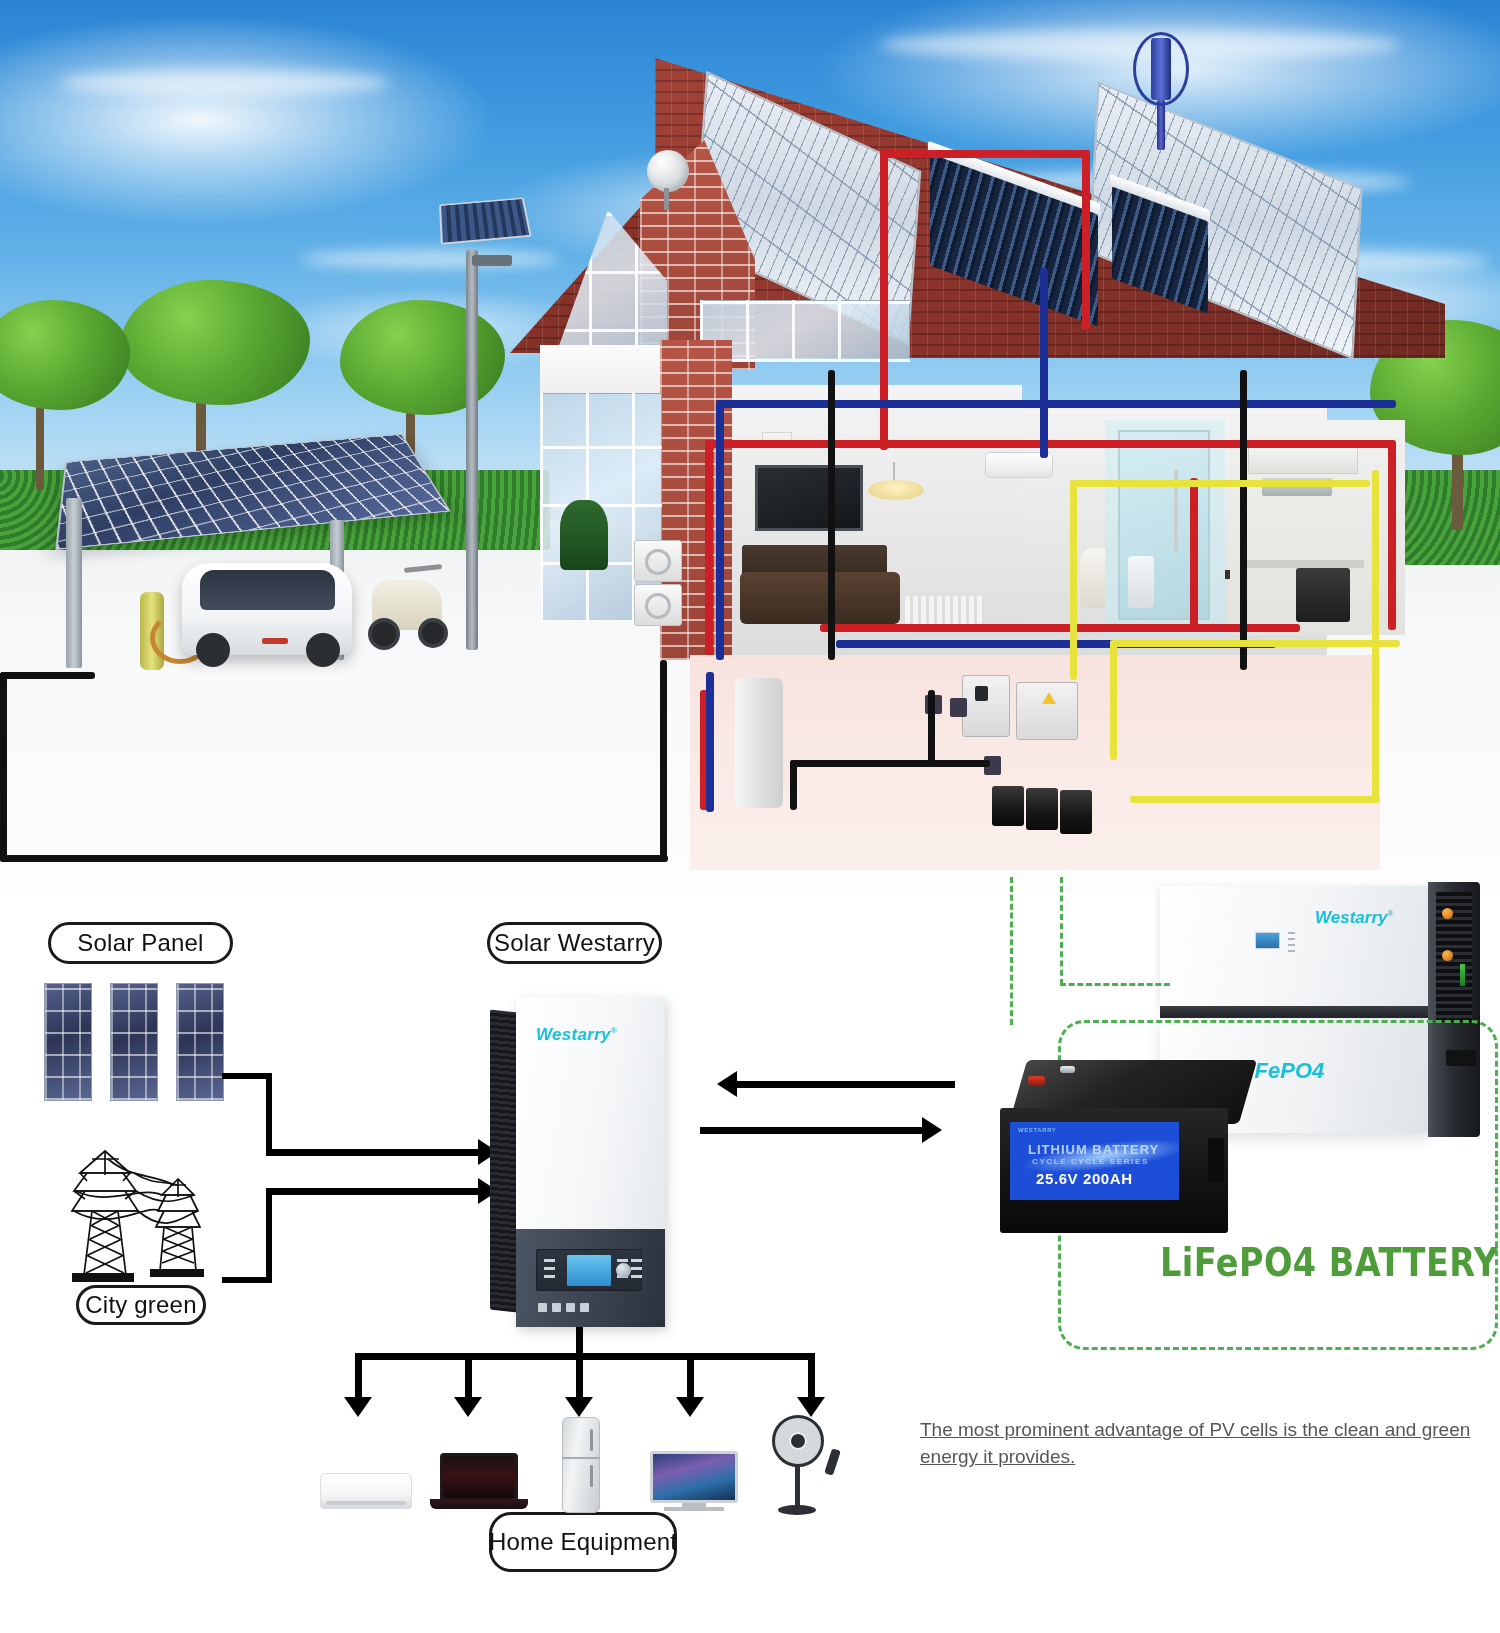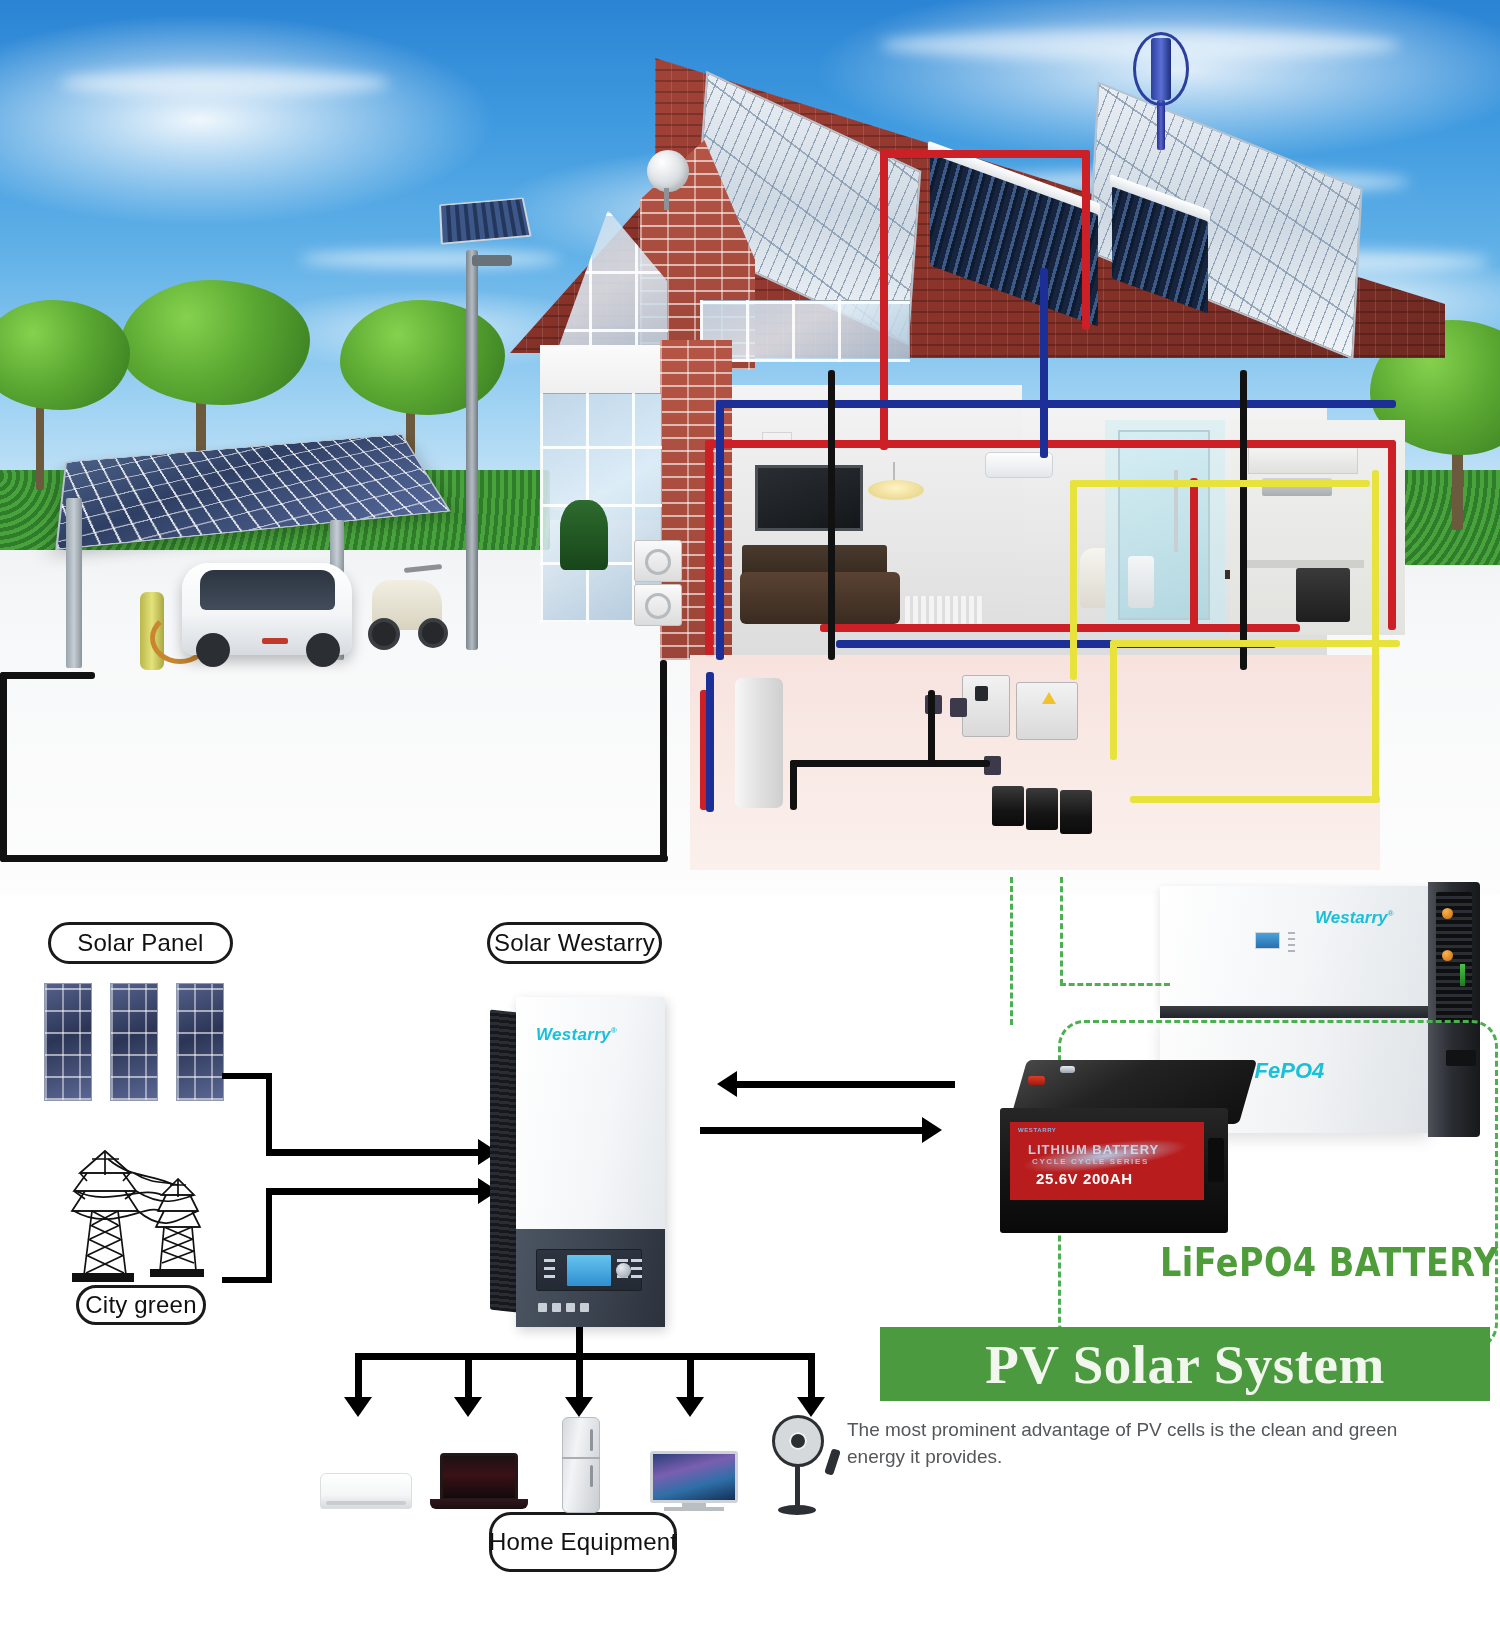--- a/index.html
+++ b/index.html
@@ -301,25 +301,25 @@
     background: linear-gradient(145deg,#474747 0%,#232323 40%,#101010 100%);
     border-radius:5px;
     transform: skewX(-16deg);
   }
   .bb-body {
     position:absolute; left:0; top:48px; width:228px; height:125px;
     background: linear-gradient(180deg,#262626 0%,#141414 55%,#090909 100%);
     border-radius:3px;
   }
   .bb-label {
-    position:absolute; left:10px; top:62px; width:194px; height:78px;
+    position:absolute; left:10px; top:62px; width:169px; height:78px;
     background:
       radial-gradient(ellipse 120px 40px at 48% 40%, rgba(110,190,255,.55), rgba(10,25,55,0) 70%),
       linear-gradient(180deg,#071a38 0%,#0a2palette 0%,#061530 100%);
-    background-color:#b91c1c;
+    background-color:#1d4ed8;
     overflow:hidden;
   }
   .bb-glow {
     position:absolute; left:-20px; top:14px; width:230px; height:40px;
     background: radial-gradient(ellipse 115px 18px at 50% 50%, rgba(180,225,255,.85), rgba(120,190,250,0) 72%);
     transform: rotate(-7deg);
   }
   .bb-t1 { position:absolute; left:18px; top:20px; font-size:13px; font-weight:bold; color:#cfe6fb; letter-spacing:1px; opacity:.85;}
   .bb-t2 { position:absolute; left:22px; top:35px; font-size:8px; font-weight:bold; color:#bcd8f2; letter-spacing:1.6px; opacity:.8;}
   .bb-t3 { position:absolute; left:26px; top:48px; font-size:15px; font-weight:bold; color:#ffffff; letter-spacing:.6px;}
@@ -739,17 +739,14 @@
   <div class="tv-screen" style="left:650px; top:556px; width:88px; height:52px;"></div>
   <div class="tv-stand" style="left:682px; top:608px; width:24px; height:5px;"></div>
   <div class="tv-stand" style="left:664px; top:612px; width:60px; height:4px;"></div>
 
   <div class="fan-head" style="left:772px; top:520px; width:52px; height:52px;"></div>
   <div class="fan-hub" style="left:791px; top:539px; width:14px; height:14px;"></div>
   <div class="fan-pole" style="left:795px; top:570px; width:5px;  height:44px;"></div>
   <div class="fan-base" style="left:778px; top:610px; width:38px; height:10px;"></div>
   <div class="remote" style="left:828px; top:554px; width:9px; height:26px;"></div>
 
-  <div class="green-banner" style="left:880px; top:432px; width:610px; height:74px;">
-    <span>PV Solar System</span>
-  </div>
-  <div class="banner-sub" style="left:847px; top:522px;">The most prominent advantage of PV cells is the clean and green energy it provides.</div>
+  <div class="banner-sub" style="left:920px; top:522px;text-decoration:underline;">The most prominent advantage of PV cells is the clean and green energy it provides.</div>
 </div>
 
 </body></html>

